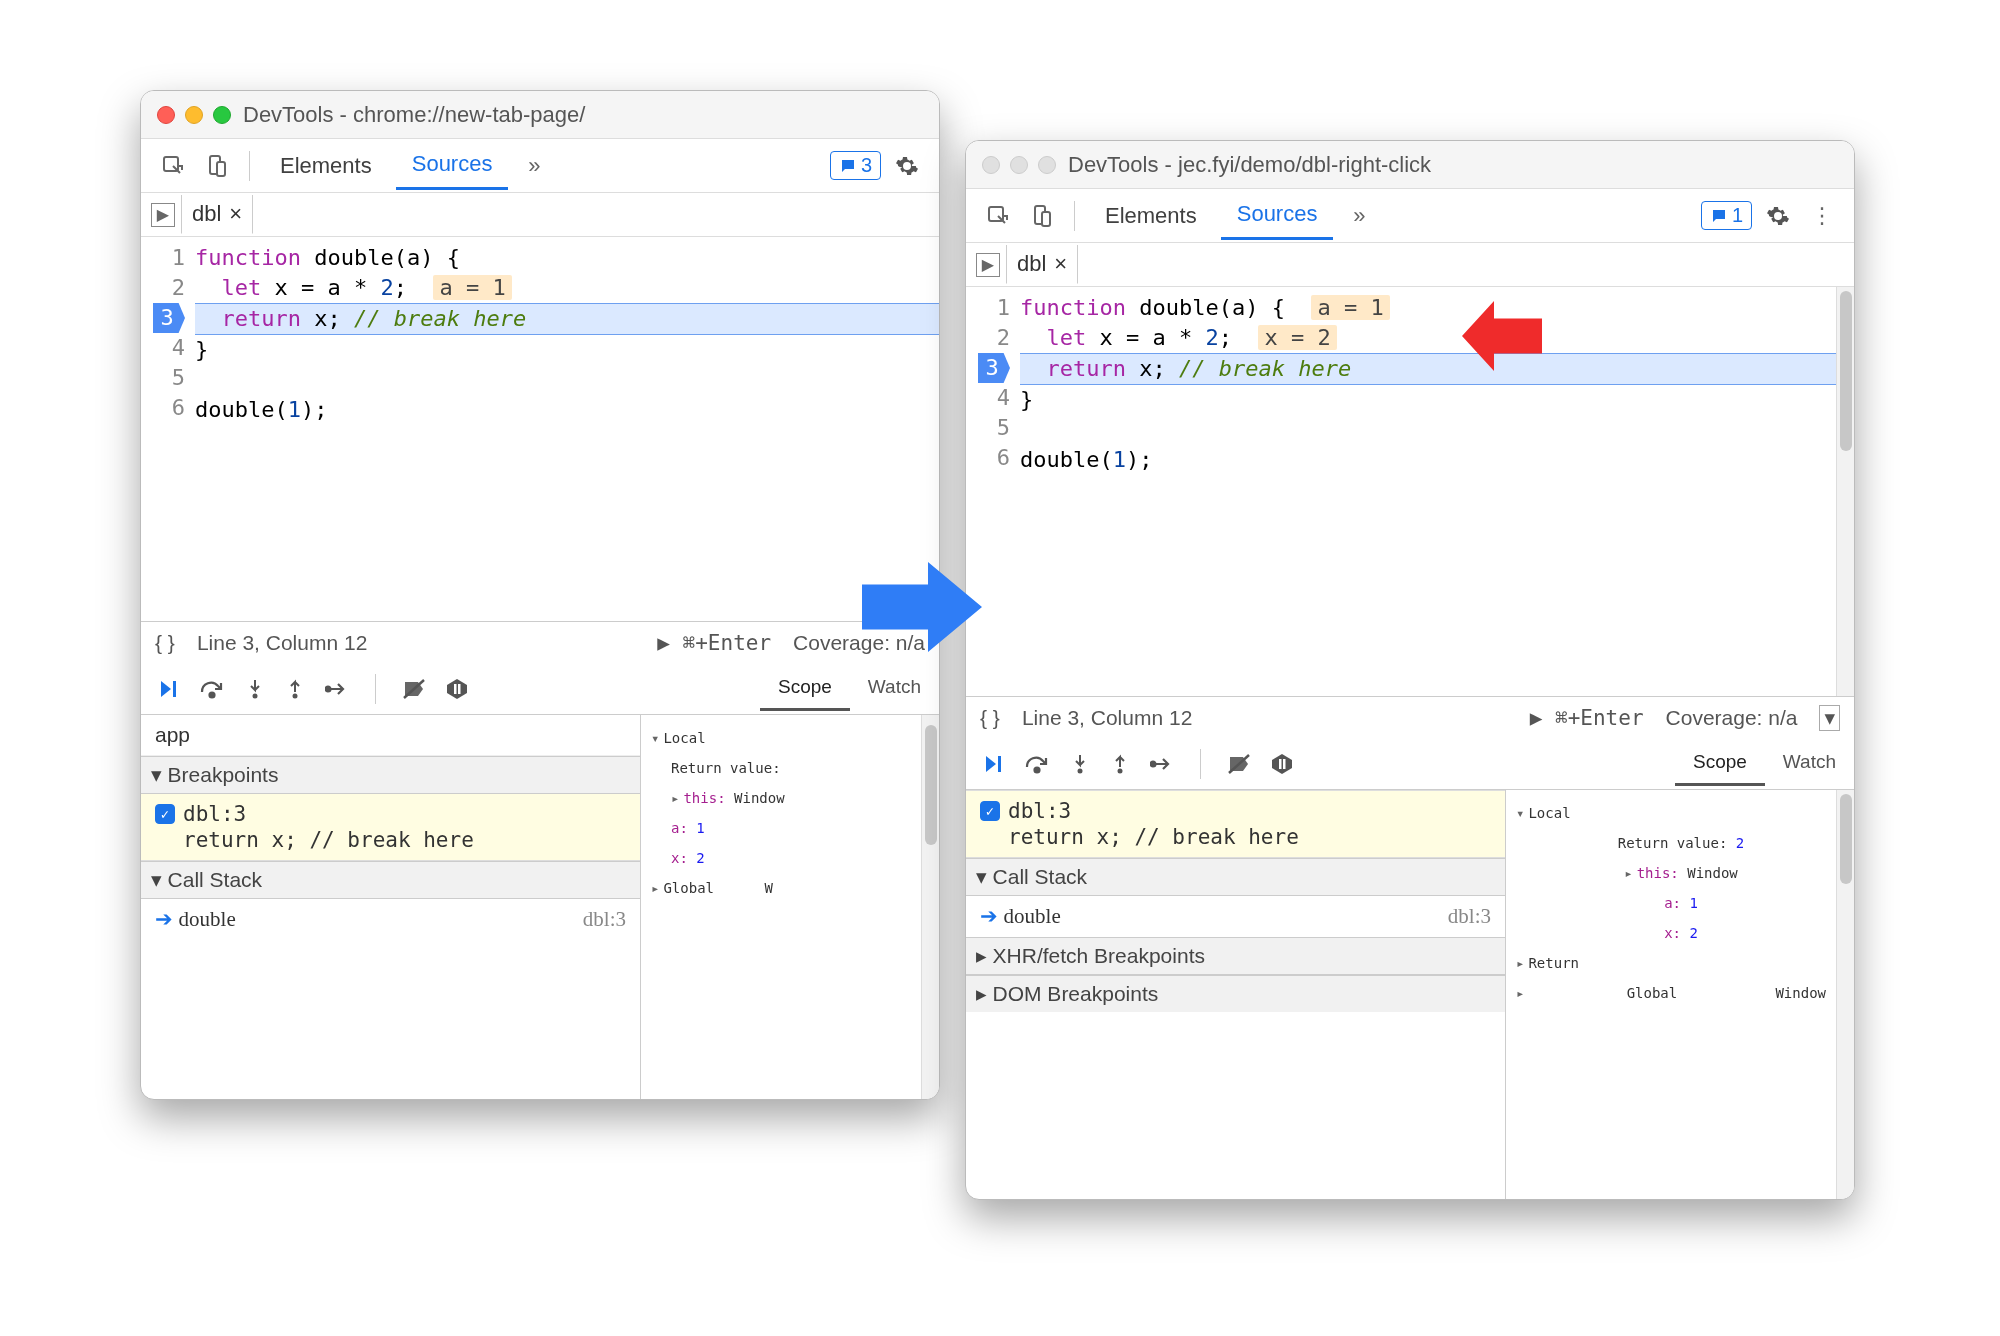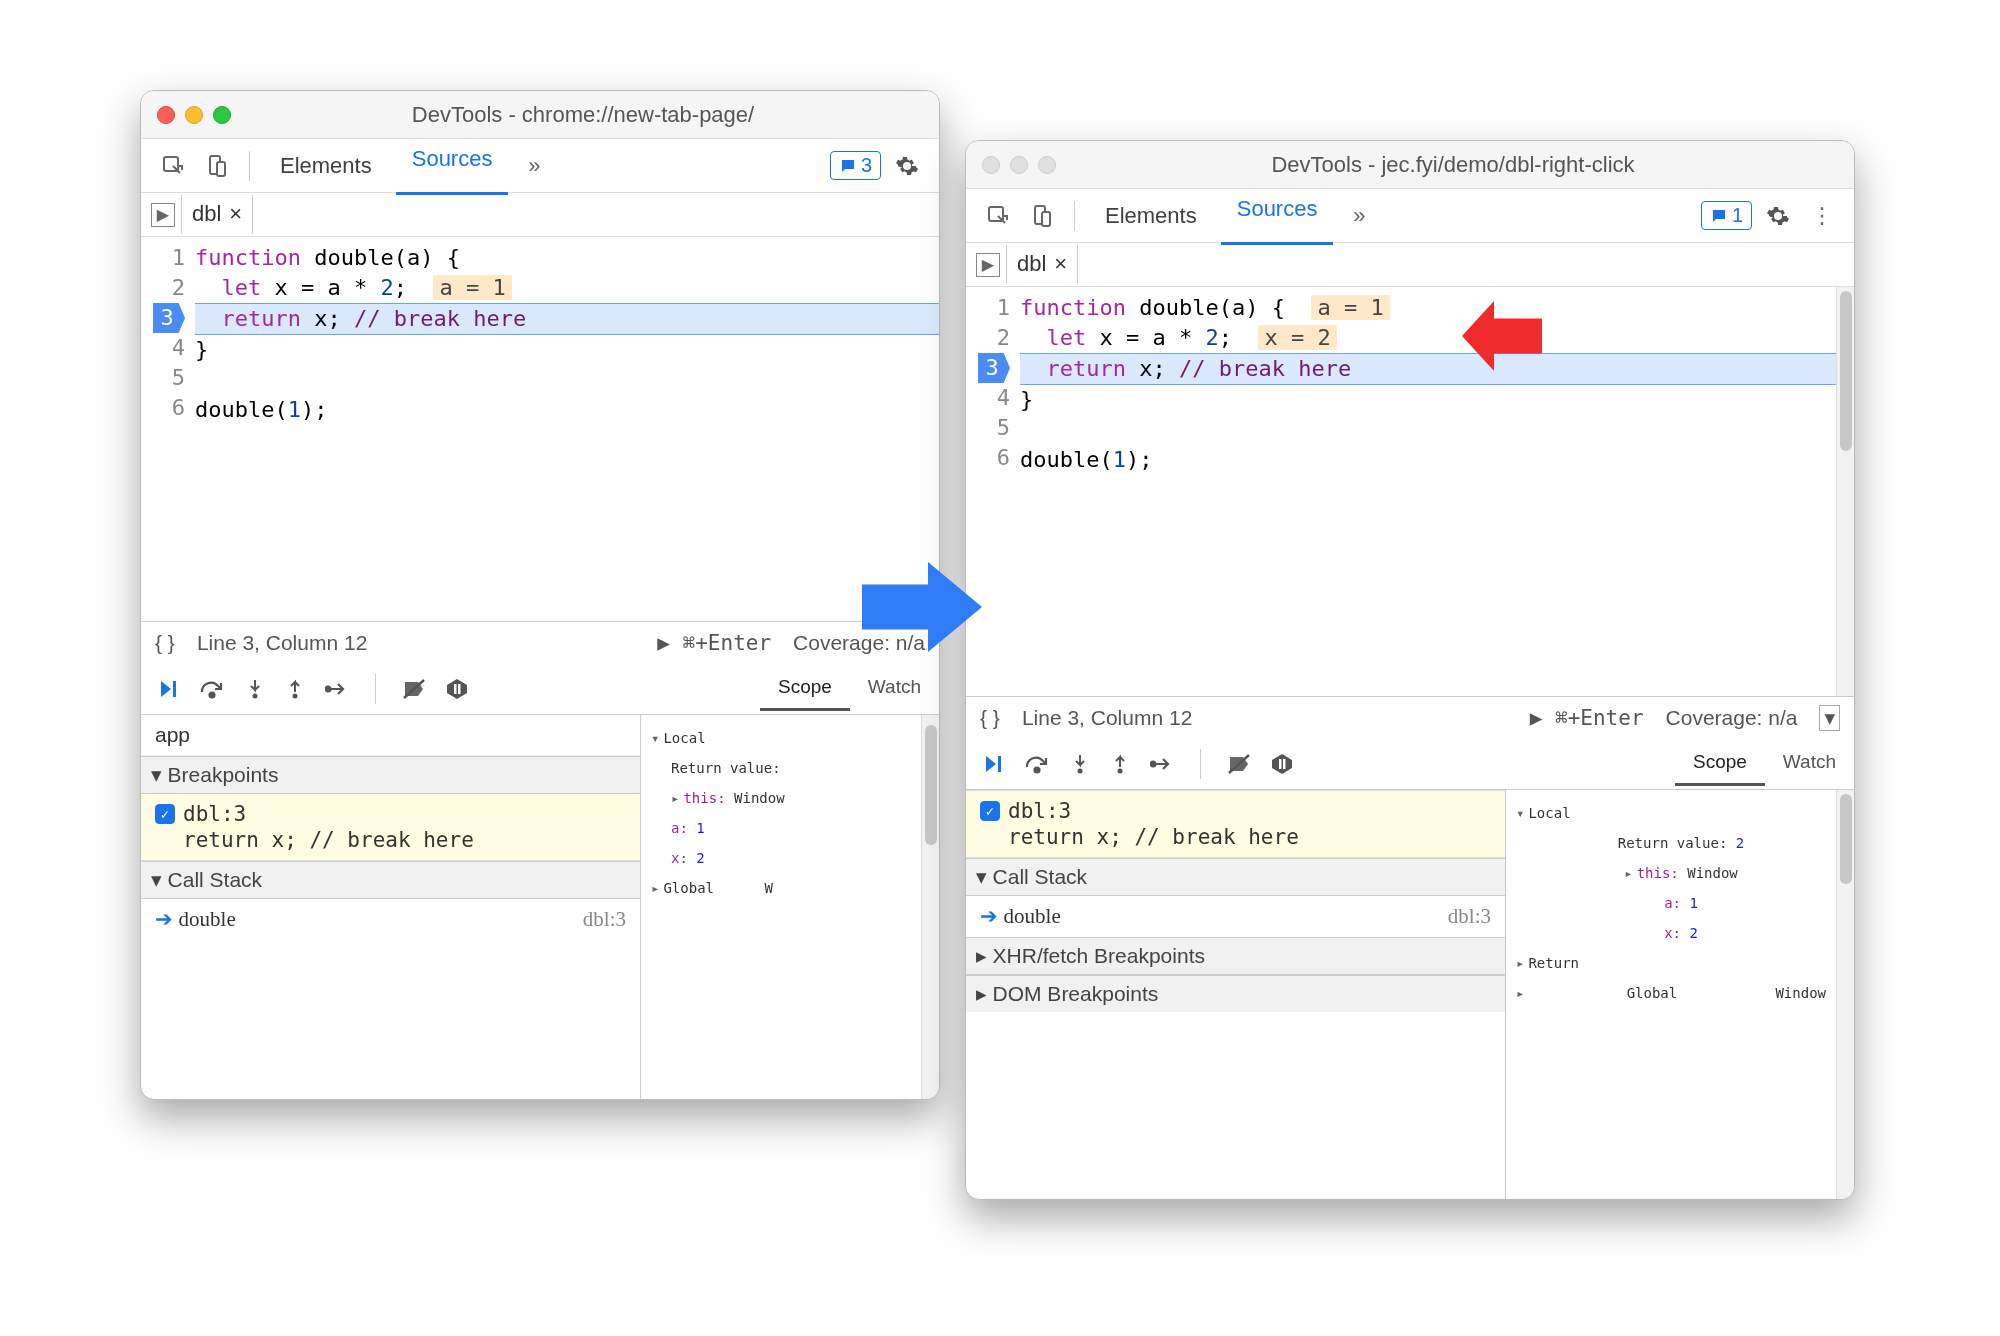--- a/index.html
+++ b/index.html
@@ -28,48 +28,48 @@
     align-items: center;
     padding: 0 16px;
     gap: 12px;
   }
   .traffic { display: flex; gap: 10px; }
   .dot { width: 18px; height: 18px; border-radius: 50%; }
   .dot.red { background: #ff5f57; border: 1px solid #e0443e; }
   .dot.yellow { background: #febc2e; border: 1px solid #e0a323; }
   .dot.green { background: #28c840; border: 1px solid #1fa82f; }
   .dot.grey { background: #e0e0e0; border: 1px solid #ccc; }
-  .title { flex: 1; text-align: center; font-size: 22px; color: #555; font-weight: 500;}
+  .title { flex: 1; text-align: left; font-size: 22px; color: #555; font-weight: 500;}
   .toolbar {
     height: 54px;
     display: flex;
     align-items: center;
     border-bottom: 1px solid #ddd;
     padding: 0 14px;
     gap: 8px;
     font-size: 22px;
     color: #555;
   }
   .icon-btn { width: 36px; height: 36px; display:flex;align-items:center;justify-content:center;color:#666;}
   .vsep { width:1px;height:30px;background:#ccc;margin:0 6px; }
   .tab { padding: 10px 16px; cursor:pointer; color:#404040; }
-  .tab.active { color:#1a73e8; border-bottom:3px solid #1a73e8; padding-bottom:20px;}
+  .tab.active { color:#1a73e8; border-bottom:3px solid #1a73e8; padding-bottom:10px;}
   .badge-btn { display:flex; align-items:center;gap:4px;border:1px solid #1a73e8;color:#1a73e8;padding:2px 8px;border-radius:4px;font-size:20px;}
   .file-tabs { height:44px;display:flex;align-items:center;border-bottom:1px solid #ddd;padding:0 10px;gap:6px;}
   .play-icon{width:24px;height:24px;border:1px solid #888;display:flex;align-items:center;justify-content:center;color:#666;}
   .file-tab{padding:6px 10px;background:#fff;border:1px solid transparent;display:flex;gap:8px;align-items:center;font-size:22px;color:#333;}
   .file-tab.open{border:1px solid #ccc;border-bottom:1px solid #fff;border-top:none;}
   .code-area{display:flex;flex:1;overflow:hidden;font-family:"Menlo","Consolas",monospace;font-size:22px;line-height:30px;background:#fff;}
   .gutter{width:54px;text-align:right;color:#888;padding:6px 10px 6px 0;background:#fff;user-select:none;}
   .gutter .bp{background:#4b8bf5;color:#fff;display:inline-block;width:32px;text-align:center;clip-path:polygon(0 0,80% 0,100% 50%,80% 100%,0 100%);padding-right:4px;}
   .code{flex:1;padding:6px 0;white-space:pre;position:relative;}
   .code .hl{background:#dbe9ff;display:block;border-top:1px solid #6ea0f0;border-bottom:1px solid #6ea0f0;}
   .kw{color:#a626a4;}
   .num{color:#0842a0;}
-  .com{color:#701a75;}
+  .com{color:#4d7c0f;font-style:italic;}
   .inline-val{background:#ffe9c8;color:#444;padding:0 6px;border-radius:2px;}
   .status-bar{height:42px;border-top:1px solid #ccc;display:flex;align-items:center;font-size:21px;color:#555;padding:0 14px;gap:22px;font-family:-apple-system,Arial;}
   .status-bar .mono{font-family:"Menlo",monospace;}
   .debugger-row{display:flex;align-items:center;height:52px;border-bottom:1px solid #ccc;}
   .dbg-icons{display:flex;align-items:center;gap:20px;padding:0 14px;font-size:22px;color:#555;}
   .dbg-icons .resume{color:#1a73e8;}
   .panels{display:flex;flex:1;overflow:hidden;}
   .left-panel{flex:1;overflow:auto;border-right:1px solid #ccc;}
   .right-panel{width:280px;overflow:auto;}
   .sect-head{background:#f1f1f1;border-top:1px solid #ccc;border-bottom:1px solid #ccc;padding:6px 10px;font-size:21px;color:#444;display:flex;align-items:center;gap:6px;}

